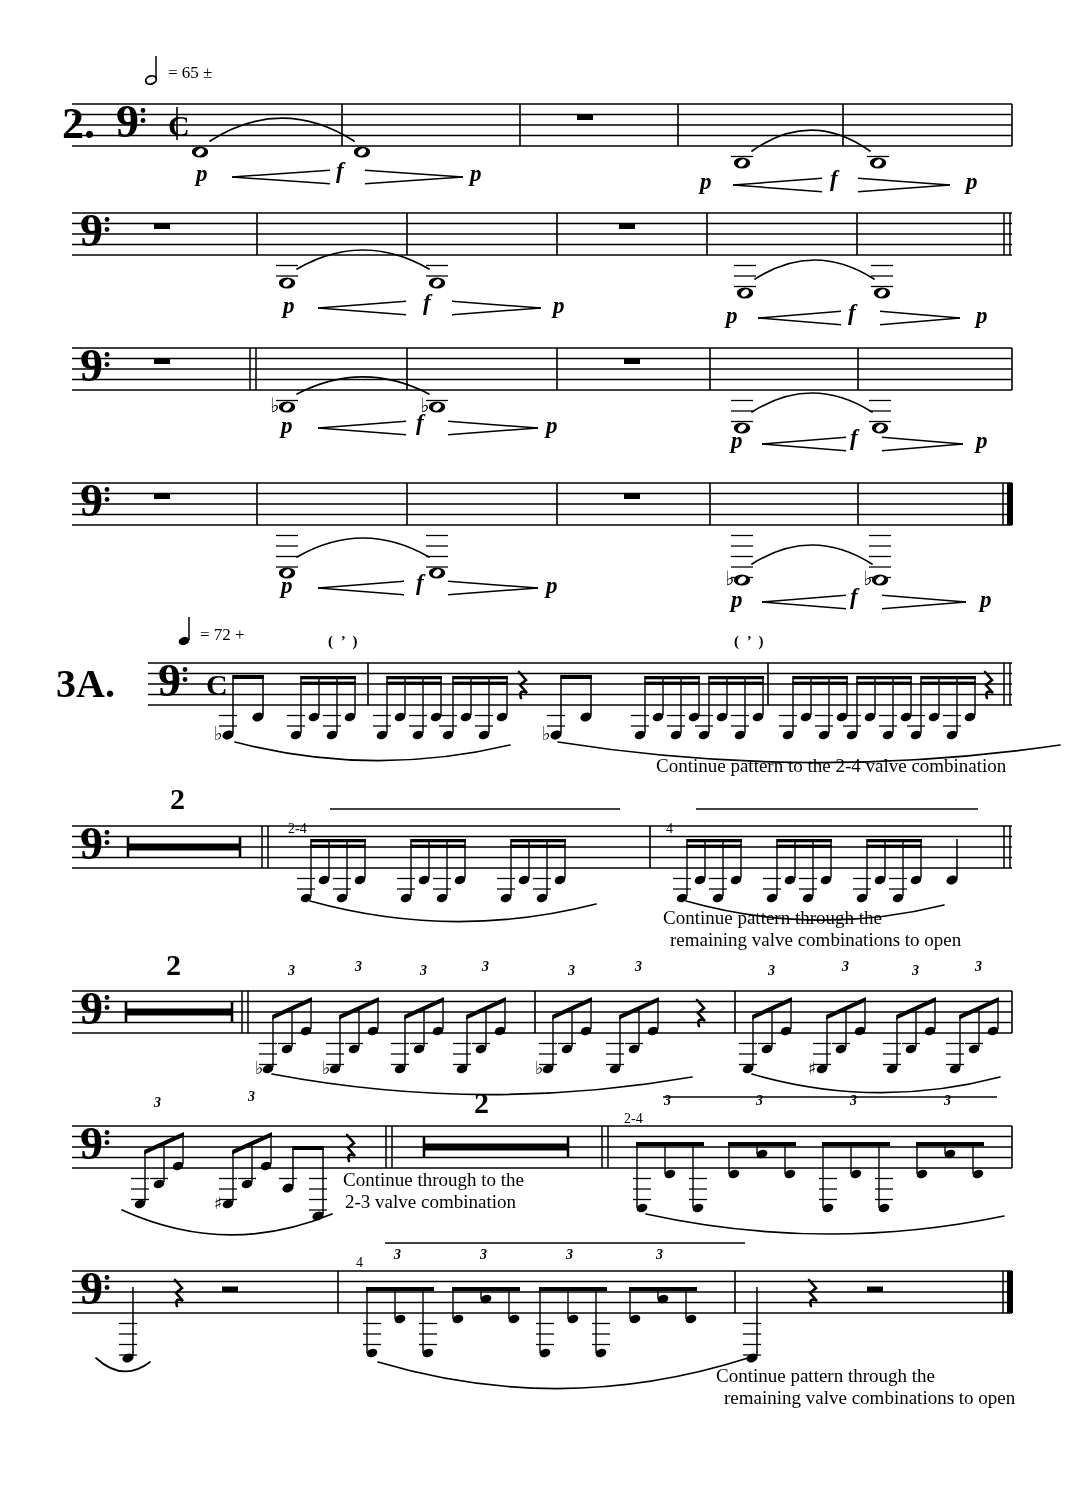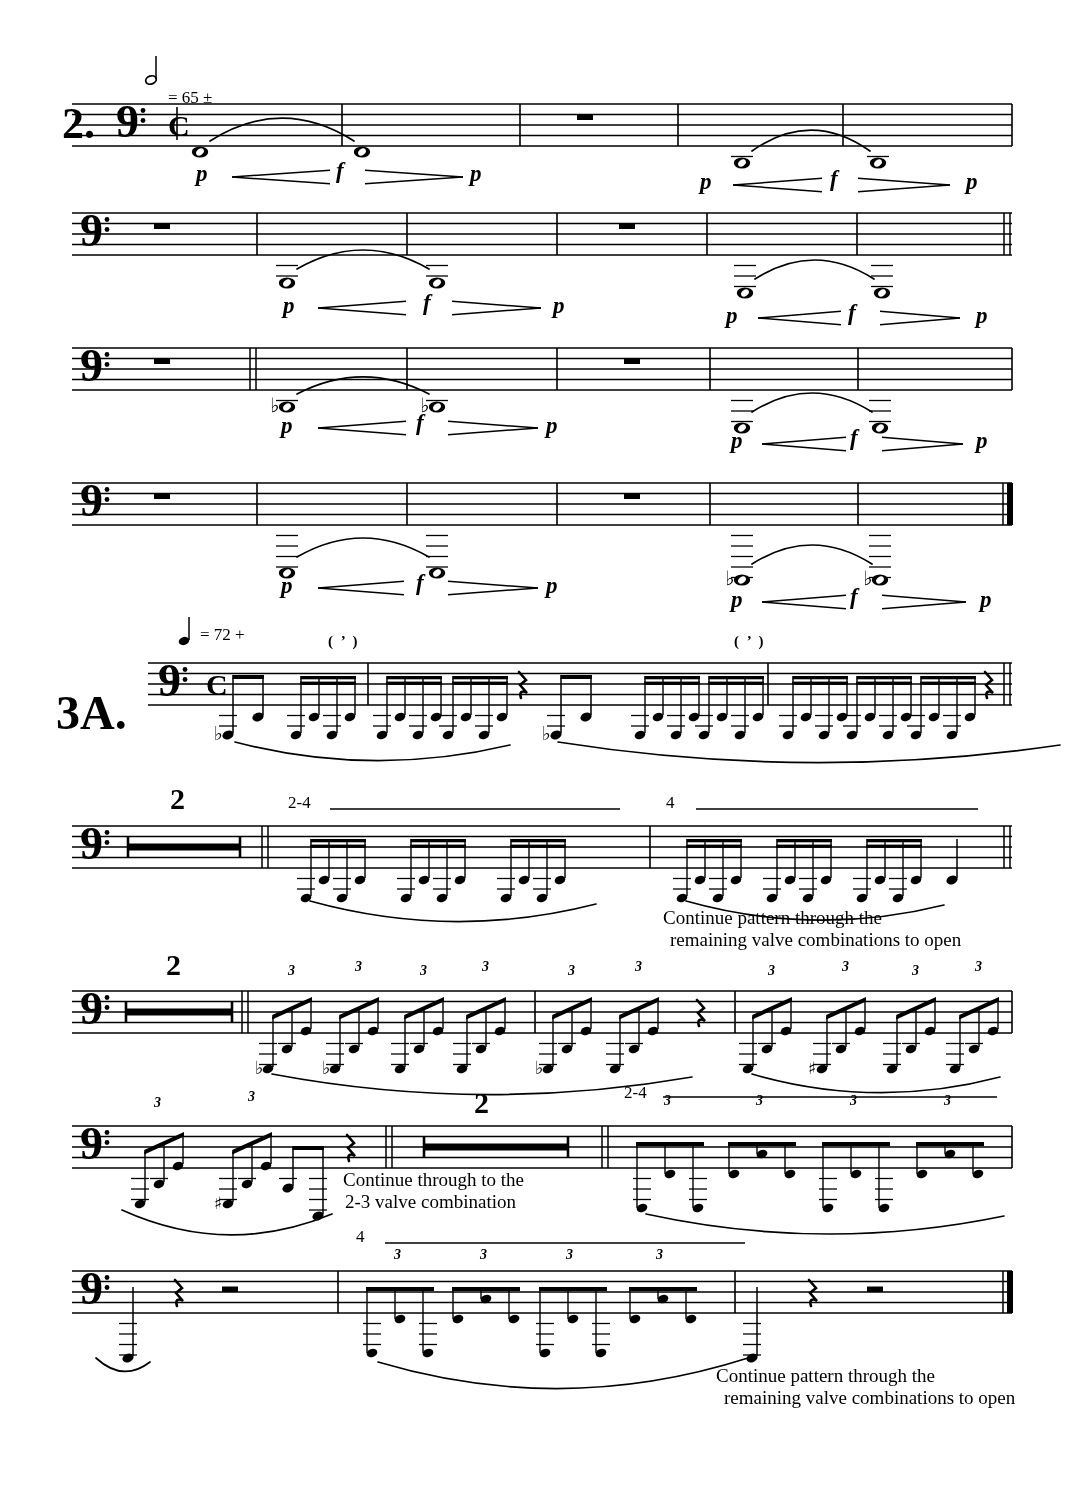--- a/index.html
+++ b/index.html
@@ -2,24 +2,24 @@
 <html><head>
 <meta charset="utf-8">
 <style>
   html,body{margin:0;padding:0;background:#e8e8e8;}
   #page{position:relative;width:1088px;height:1488px;background:#ffffff;overflow:hidden;
         font-family:"Liberation Serif",serif;color:#000;margin:0 auto;}
   #score-svg{position:absolute;left:0;top:0;}
   #texts{position:absolute;left:0;top:0;width:100%;height:100%;}
   .ft{position:absolute;white-space:nowrap;color:#000;line-height:1;}
   .xlabel{font-weight:bold;font-size:44px;}
-  .xlabel2{font-weight:bold;font-size:48px;margin-top:25px;}
+  .xlabel2{font-weight:bold;font-size:40px;}
   .tempo{font-size:17px;}
   .breath{font-size:15px;font-weight:bold;letter-spacing:2px;}
-  .vlabel{font-size:17px;}
+  .vlabel{font-size:14px;margin-top:28px;}
   .mnum{font-size:30px;font-weight:bold;}
   .instr{font-size:19px;}
   .dyn{font-size:23px;font-weight:bold;font-style:italic;}
   .trip{font-size:14px;font-weight:bold;font-style:italic;}
 </style>
 </head>
 <body>
 
 <div id="page">
   <svg id="score-svg" width="1088" height="1488" viewBox="0 0 1088 1488">
@@ -1039,31 +1039,32 @@
       <g>
         <path d="M96,1358 Q123,1382.8 150,1362" stroke="#000" stroke-width="1.7" fill="none" stroke-linecap="round"></path>
       </g>
       <g>
         <path d="M378,1362 Q563,1417 748,1358" stroke="#000" stroke-width="1.7" fill="none" stroke-linecap="round"></path>
       </g>
     </svg>
   <div id="texts">
       <span class="ft xlabel" style="left: 62px; top: 102px;">2.</span>
       <span class="ft xlabel2" style="left: 56px; top: 664px;">3A.</span>
-      <span class="ft tempo" style="left: 168px; top: 64px; margin-top: 25px;">= 65 ±</span>
+      <span class="ft tempo" style="left: 168px; top: 64px;">= 65 ±</span>
       <span class="ft tempo" style="left: 200px; top: 626px;">= 72 +</span>
       <span class="ft breath" style="left: 328px; top: 634px;">( ’ )</span>
       <span class="ft breath" style="left: 734px; top: 634px;">( ’ )</span>
       <span class="ft vlabel" style="left: 288px; top: 794px;">2-4</span>
       <span class="ft vlabel" style="left: 666px; top: 794px;">4</span>
       <span class="ft vlabel" style="left: 624px; top: 1084px;">2-4</span>
       <span class="ft vlabel" style="left: 356px; top: 1228px;">4</span>
       <span class="ft mnum" style="left: 170px; top: 784px;">2</span>
       <span class="ft mnum" style="left: 166px; top: 950px;">2</span>
       <span class="ft mnum" style="left: 474px; top: 1088px;">2</span>
+      <span class="ft instr" style="left: 656px; top: 756px;">Continue pattern to the 2-4 valve combination</span>
       <span class="ft instr" style="left: 663px; top: 908px;">Continue pattern through the</span>
       <span class="ft instr" style="left: 670px; top: 930px;">remaining valve combinations to open</span>
       <span class="ft instr" style="left: 343px; top: 1170px;">Continue through to the</span>
       <span class="ft instr" style="left: 345px; top: 1192px;">2-3 valve combination</span>
       <span class="ft instr" style="left: 716px; top: 1366px;">Continue pattern through the</span>
       <span class="ft instr" style="left: 724px; top: 1388px;">remaining valve combinations to open</span>
       <span class="ft dyn" style="left: 196px; top: 162px;">p</span>
       <span class="ft dyn" style="left: 336px; top: 159px;">f</span>
       <span class="ft dyn" style="left: 470px; top: 162px;">p</span>
       <span class="ft dyn" style="left: 700px; top: 170px;">p</span>

